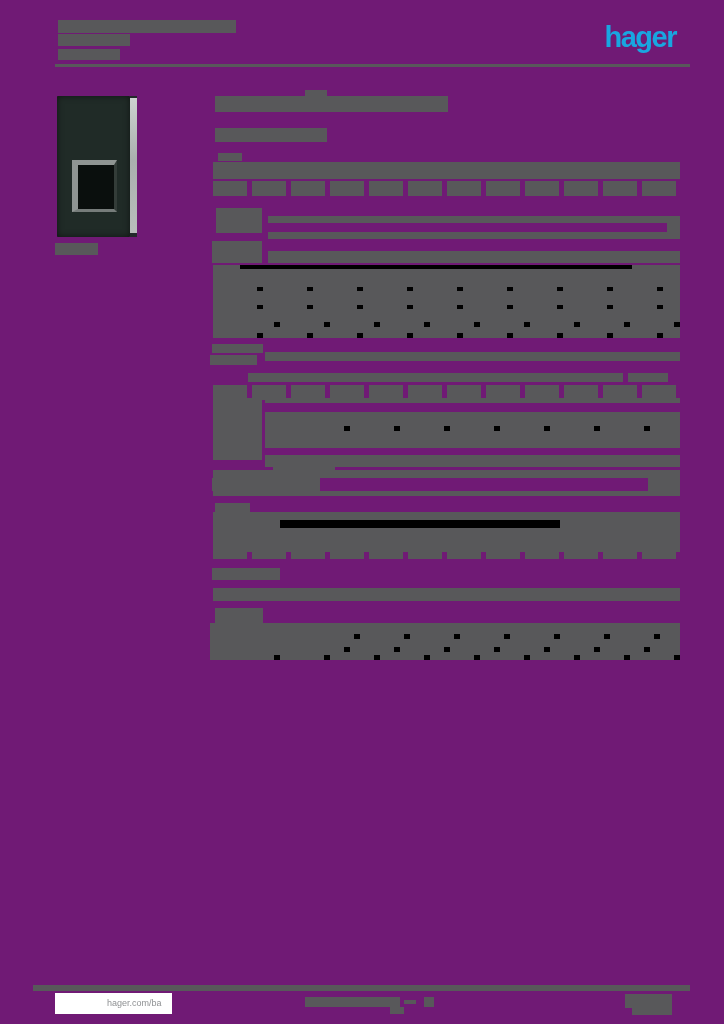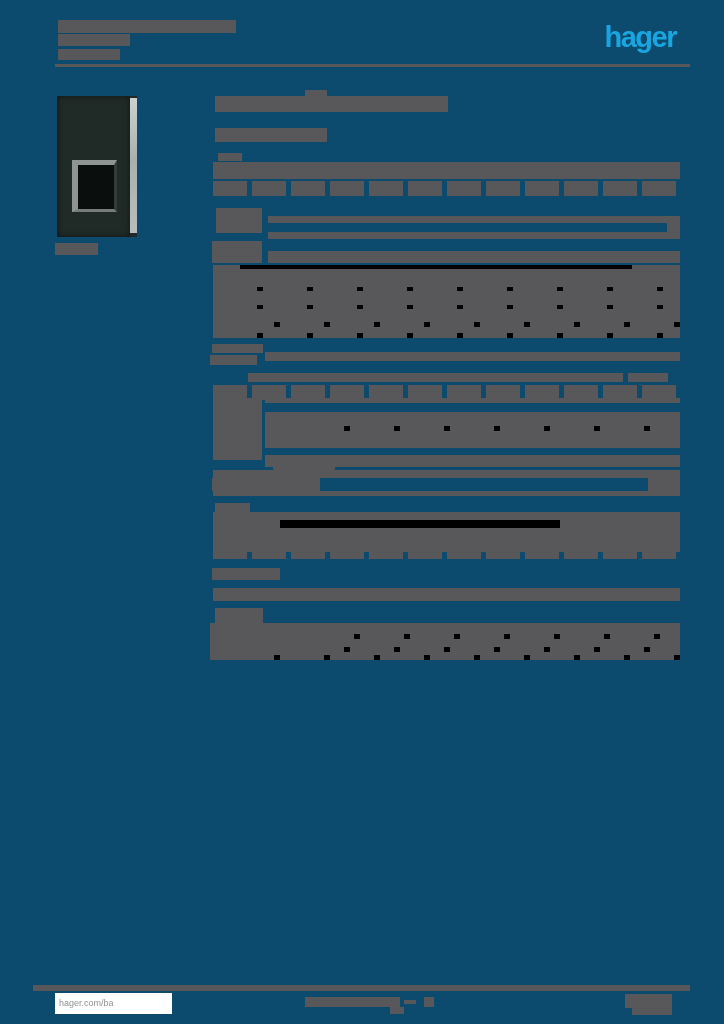--- a/index.html
+++ b/index.html
@@ -33,21 +33,21 @@
     position:absolute;left:55px;top:993px;width:117px;height:21px;background:#ffffff;
   }
   #footer-website-label{
     position:absolute;left:4px;top:5px;font-size:9px;color:#8f9193;letter-spacing:0px;
     font-family:"Liberation Sans",sans-serif;white-space:nowrap;
   }
 </style>
 </head>
 <body>
 
-<div id="canvas" style="background: #0c4a6e;">
+<div id="canvas" style="background: #701a75;">
 
   <div id="logo" style="color: rgb(25, 166, 224);">hager</div>
 
   <div id="product-image">
     <div id="pi-body" style="background: rgb(32, 43, 39);"></div>
     <div id="pi-strip-cap-top"></div>
     <div id="pi-strip"></div>
     <div id="pi-strip-cap-bot"></div>
     <div id="pi-slot" style="background: rgb(10, 15, 13);"></div>
   </div>
@@ -106,16 +106,16 @@
       <div class="bar solid" style="left: 33px; top: 985px; width: 657px; height: 6px;"></div>
       <div class="bar solid" style="left: 305px; top: 997px; width: 95px; height: 10px;"></div>
       <div class="bar solid" style="left: 404px; top: 1000px; width: 12px; height: 4px;"></div>
       <div class="bar solid" style="left: 424px; top: 997px; width: 10px; height: 10px;"></div>
       <div class="bar solid" style="left: 390px; top: 1007px; width: 14px; height: 7px;"></div>
       <div class="bar solid" style="left: 625px; top: 994px; width: 47px; height: 14px;"></div>
       <div class="bar solid" style="left: 632px; top: 1008px; width: 40px; height: 7px;"></div>
     </div>
 
   <div id="footer-websitebox" style="background: rgb(255, 255, 255);">
-    <span id="footer-website-label" style="color: rgb(143, 145, 147);">hager.com/ba</span>
+    <span id="footer-website-label" style="color: rgb(143, 145, 147); margin-left: 48px;">hager.com/ba</span>
   </div>
 
 </div>
 
 </body></html>

